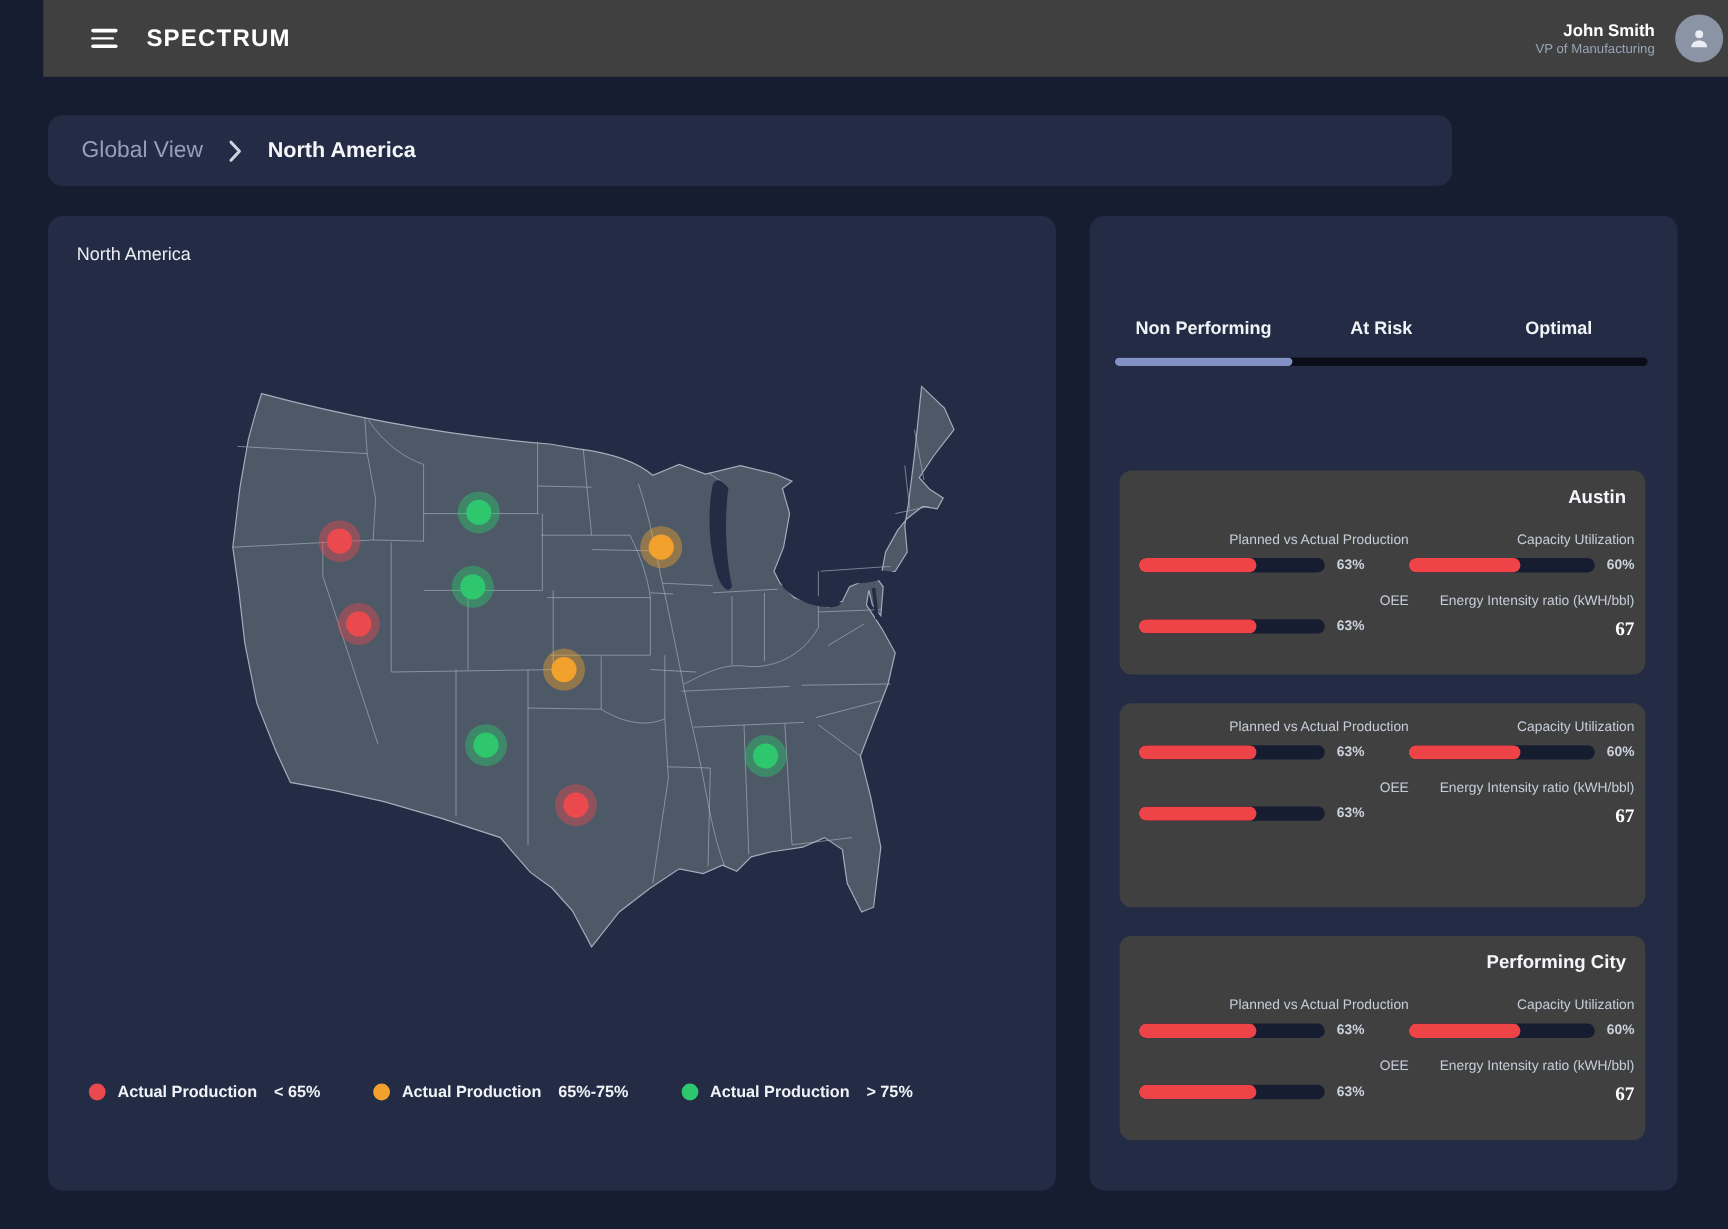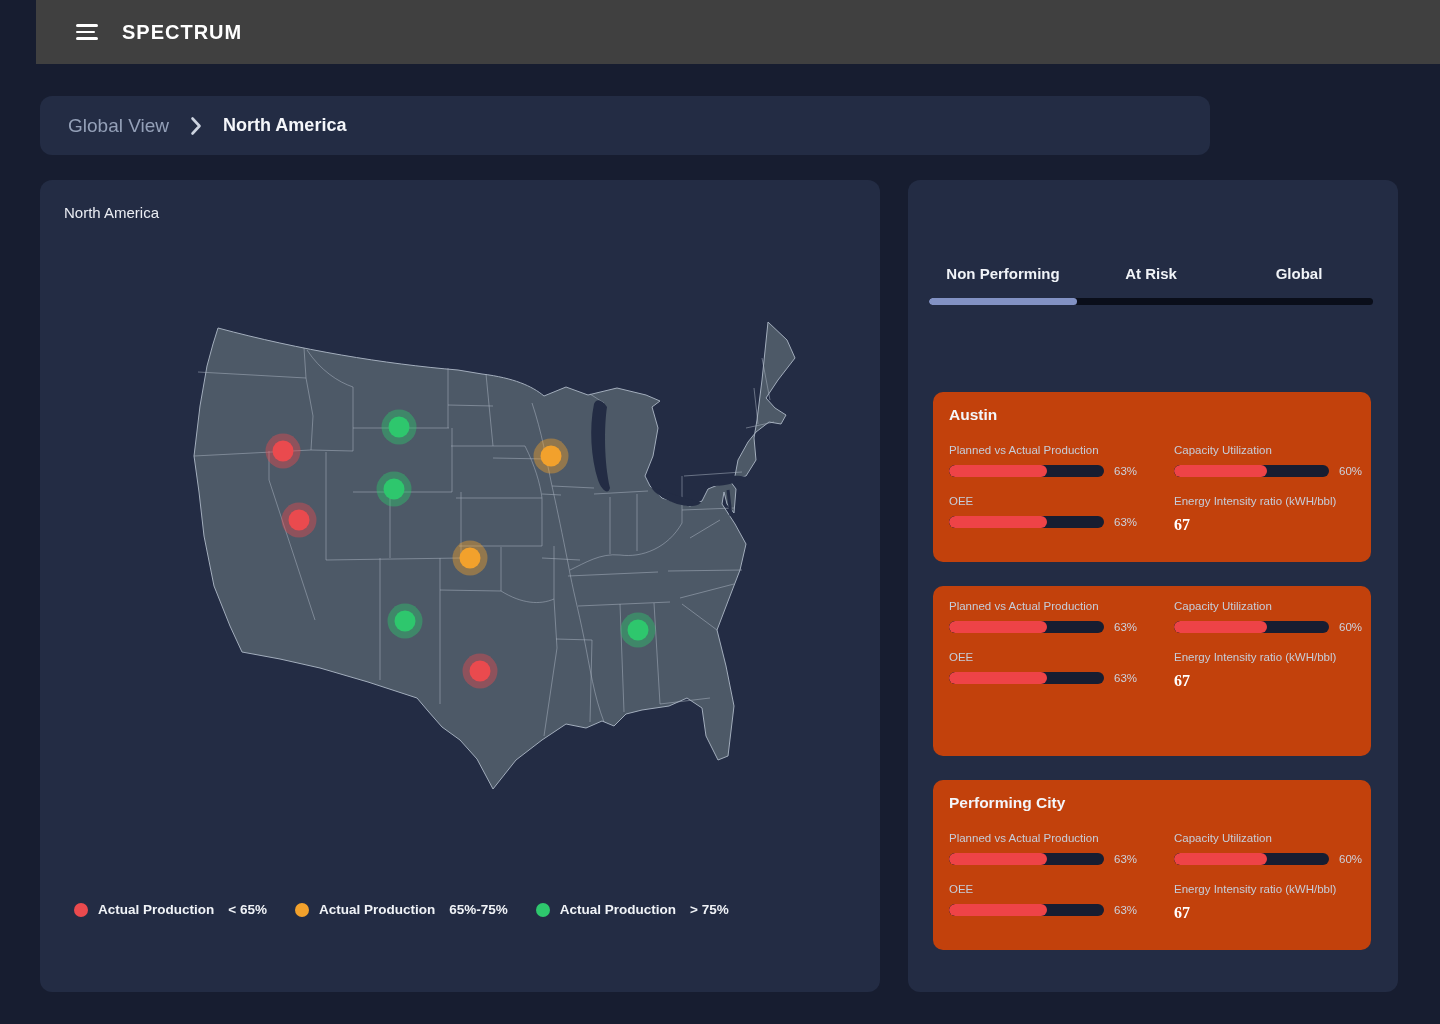--- a/index.html
+++ b/index.html
@@ -39,57 +39,69 @@
   .map-panel {
     position:absolute; left:40px; top:180px; width:840px; height:812px;
     background:#232c44; border-radius:12px;
   }
   .map-title { position:absolute; left:24px; top:24px; font-size:15px; font-weight:500; color:#eaedf3; }
   .map-wrap { position:absolute; left:150px; top:128px; width:620px; height:500px; }
   .marker {
     position:absolute; width:21px; height:21px; border-radius:50%;
     transform:translate(-50%,-50%); cursor:pointer;
   }
-  .legend { position:absolute; left:34px; top:722px; display:flex; align-items:center; gap:28px; }
+  .legend { position:absolute; left:34px; top:722px; display:flex; align-items:center; gap:44px; }
   .legend-item { display:flex; align-items:center; }
   .legend-dot { width:14px; height:14px; border-radius:50%; margin-right:10px; }
   .legend-label { font-size:13.5px; font-weight:600; color:#f0f3f7; }
   .legend-range { font-size:13.5px; font-weight:600; color:#f0f3f7; margin-left:14px;text-align:right; }
   .perf-panel {
     position:absolute; left:908px; top:180px; width:490px; height:812px;
     background:#232c44; border-radius:12px;
   }
   
   .tabs { position:absolute; left:21px; right:25px; top:85px; }
   .tab-row { display:flex; }
   .tab { flex:1; text-align:center; font-size:15px; font-weight:700; color:#f0f3f7; cursor:pointer; padding-bottom:16px; }
   .tab-underline { position:relative; height:7px; border-radius:4px; background:#0a0e1a; overflow:hidden; }
   .tab-underline .active-seg { position:absolute; top:0; height:7px; width:33.333%; border-radius:4px; }
   
   .cards { position:absolute; left:25px; right:27px; top:212px; display:flex; flex-direction:column; gap:24px; }
-  .card { background:#c2410c; border-radius:10px; height:170px; padding:14px 16px; cursor:pointer; }
+  .card { background:#404040; border-radius:10px; height:170px; padding:14px 16px; cursor:pointer;text-align:right; }
   .card-title { font-size:15.5px; font-weight:700; color:#f4f6fa; margin-bottom:20px; }
   .card-grid { display:grid; grid-template-columns:225px 1fr; row-gap:18px; }
   .metric-label { font-size:11.5px; color:#c6cdd9; margin-bottom:9px; }
-  .bar-row { display:flex; align-items:center; }
+  .bar-row { display:flex; align-items:center;font-weight:bold; }
   .track { width:155px; height:12px; border-radius:6px; background:#171d31; overflow:hidden; }
   .fill { height:100%; border-radius:6px; }
   .pct { font-size:11.5px; color:#ccd2dd; margin-left:10px; }
   .energy-value { font-size:16px; font-weight:700; color:#ffffff; margin-top:3px;font-family:Liberation Serif, serif; }
 </style>
 </head>
 <body>
 
 <div class="header">
   <div class="hamburger">
     <span></span>
       <span></span>
       <span></span>
   </div>
   <div class="brand">SPECTRUM</div>
+  <div class="header-right">
+    <div class="user-block">
+      <div class="user-name">John Smith</div>
+      <div class="user-role">VP of Manufacturing</div>
+    </div>
+    <div class="avatar">
+      <svg width="22" height="22" viewBox="0 0 24 24">
+        <circle cx="12" cy="8.2" r="3.6" fill="#e9edf3"></circle>
+        <path d="M4.8 20c0-4 3.2-6.2 7.2-6.2s7.2 2.2 7.2 6.2z" fill="#e9edf3"></path>
+      </svg>
+    </div>
+  </div>
 </div>
 
 <div class="breadcrumb-bar">
   <span class="bc-parent">Global View</span>
   <span class="bc-chevron">
     <svg width="12" height="20" viewBox="0 0 12 20">
         <polyline points="2.5,2.5 9.5,10 2.5,17.5" fill="none" stroke="#ccd3e0" stroke-width="2.6" stroke-linecap="round" stroke-linejoin="round"></polyline>
       </svg>
   </span>
   <span class="bc-current">North America</span>
@@ -186,21 +198,21 @@
 </div>
 </div>
 
 <div class="perf-panel">
   <div class="tabs">
     <div class="tab-row" id="tab-row">
   <div class="tab">Non Performing</div>
 
   <div class="tab">At Risk</div>
 
-  <div class="tab">Global</div>
+  <div class="tab">Optimal</div>
 </div>
     <div class="tab-underline">
       <div class="active-seg" id="active-seg" style="left: 0%; background: rgb(130, 146, 196);"></div>
     </div>
   </div>
   <div class="cards" id="cards">
   <div class="card">
     <div class="card-title">Austin</div>
     <div class="card-grid">
       <div class="metric">

